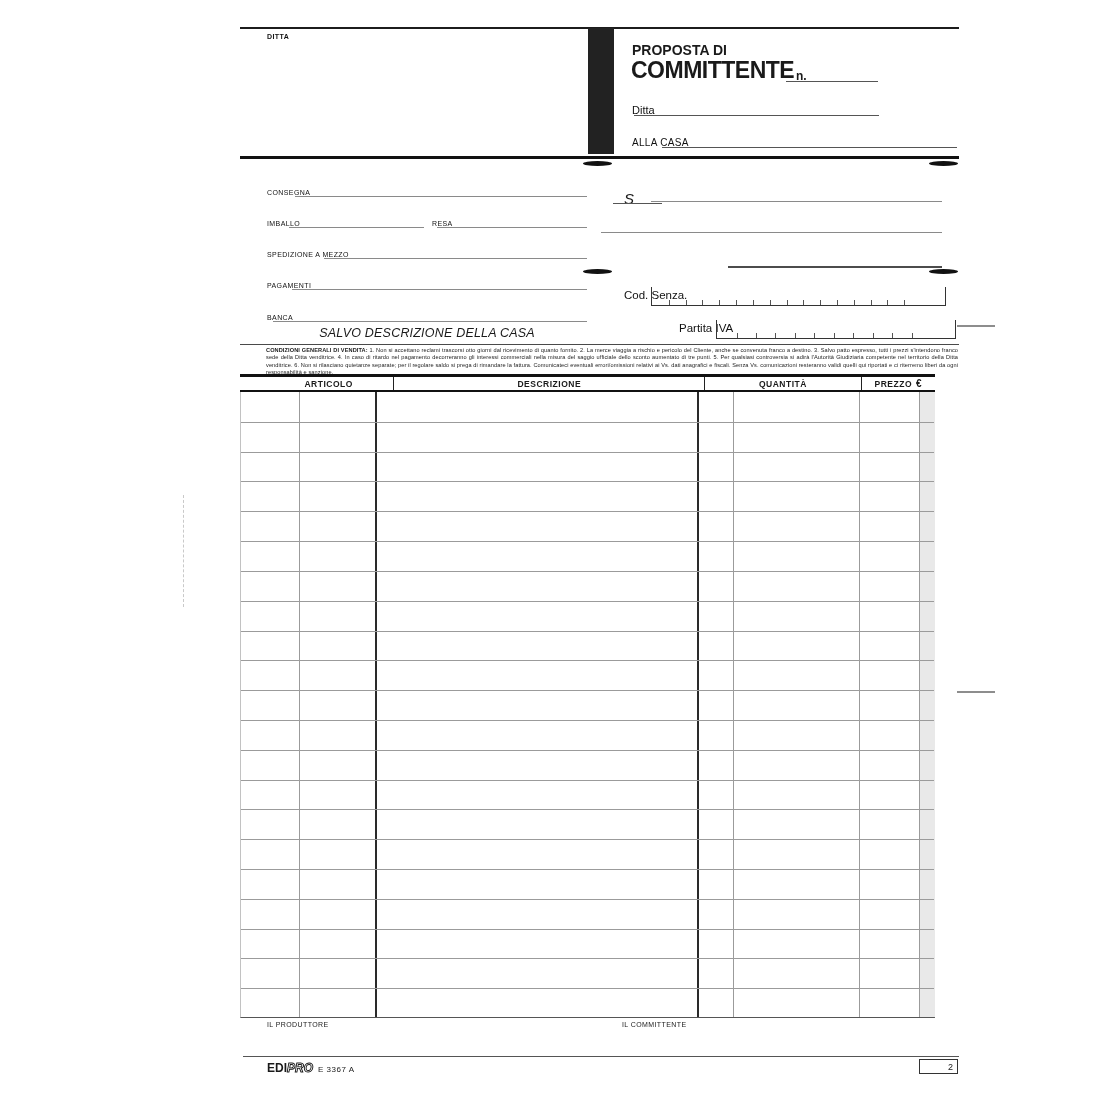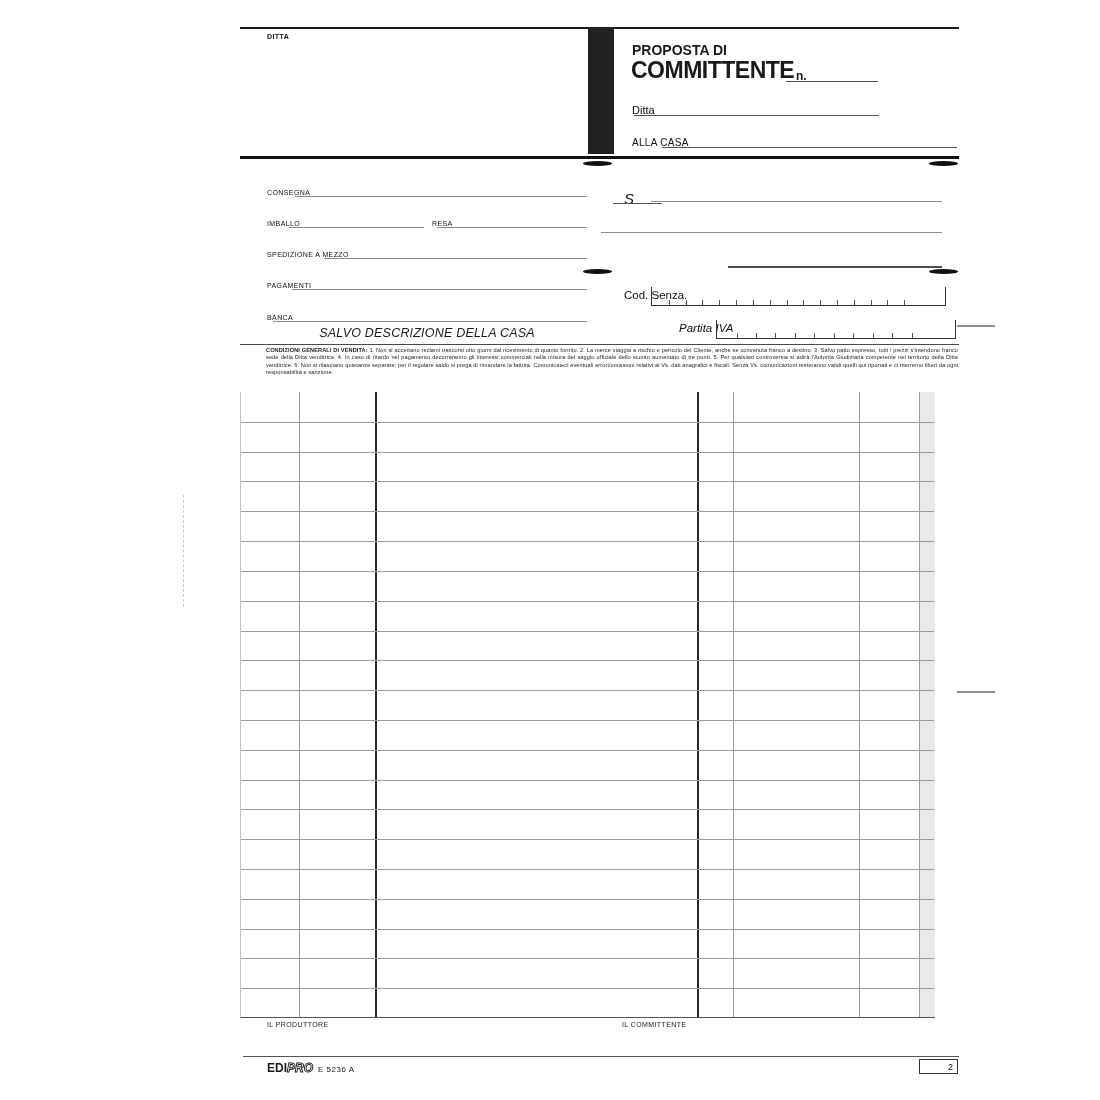--- a/index.html
+++ b/index.html
@@ -109,39 +109,48 @@
       <div class="tick" style="left: 134.5px;"></div>
       <div class="tick" style="left: 151.3px;"></div>
       <div class="tick" style="left: 168.1px;"></div>
       <div class="tick" style="left: 184.9px;"></div>
       <div class="tick" style="left: 201.8px;"></div>
       <div class="tick" style="left: 218.6px;"></div>
       <div class="tick" style="left: 235.4px;"></div>
       <div class="tick" style="left: 252.2px;"></div>
     </div>
 
-  <div class="abs midlab" style="left:655px;top:322px;font-size:11.5px;font-style:italic;">Partita IVA</div>
+  <div class="abs midlab" style="left:655px;top:322px;font-size:11.5px;">Partita IVA</div>
   <div class="abs comb" id="piva-comb" style="left:716px;top:320px;width:214px;height:18px;">
       <div class="tick" style="left: 19.5px;"></div>
       <div class="tick" style="left: 38.9px;"></div>
       <div class="tick" style="left: 58.4px;"></div>
       <div class="tick" style="left: 77.8px;"></div>
       <div class="tick" style="left: 97.3px;"></div>
       <div class="tick" style="left: 116.7px;"></div>
       <div class="tick" style="left: 136.2px;"></div>
       <div class="tick" style="left: 155.6px;"></div>
       <div class="tick" style="left: 175.1px;"></div>
       <div class="tick" style="left: 194.5px;"></div>
     </div>
 
   <div class="abs" style="left:240px;top:344px;width:695px;height:1px;background:#4a4a4a;"></div>
   <div class="abs" id="conds" style="left:242px;top:347px;width:692px;">
     <b>CONDIZIONI GENERALI DI VENDITA:</b><span> 1. Non si accettano reclami trascorsi otto giorni dal ricevimento di quanto fornito. 2. La merce viaggia a rischio e pericolo del Cliente, anche se convenuta franco a destino. 3. Salvo patto espresso, tutti i prezzi s'intendono franco sede della Ditta venditrice. 4. In caso di ritardo nel pagamento decorreranno gli interessi commerciali nella misura del saggio ufficiale dello sconto aumentato di tre punti. 5. Per qualsiasi controversia si adirà l'Autorità Giudiziaria competente nel territorio della Ditta venditrice. 6. Non si rilasciano quietanze separate; per il regolare saldo si prega di rimandare la fattura. Comunicateci eventuali errori/omissioni relativi ai Vs. dati anagrafici e fiscali. Senza Vs. comunicazioni resteranno validi quelli qui riportati e ci riterremo liberi da ogni responsabilità e sanzione.</span>
   </div>
 
+  <div class="abs" id="thead">
+    <div class="hc" style="width:134px;">ARTICOLO</div>
+    <div class="hc" style="width:322px;">DESCRIZIONE</div>
+    <div class="hc" style="width:162px;">QUANTITÀ</div>
+    <div class="hc" style="width:77px;">
+      <span>PREZZO</span>
+        <span class="eur">€</span>
+    </div>
+  </div>
 
   <div class="abs" id="tbody">
     <div id="centsband" style="left:678px;width:16px;"></div>
 
     <div class="vline" style="left:58px;"></div>
     <div class="vline dark" style="left:134px;"></div>
     <div class="vline dark" style="left:456px;"></div>
     <div class="vline" style="left:492px;"></div>
     <div class="vline" style="left:618px;"></div>
     <div class="vline" style="left:678px;"></div>
@@ -167,21 +176,21 @@
       <div class="rowline" style="top: 566.4px;"></div>
       <div class="rowline" style="top: 596.2px;"></div>
     </div>
 
   <div class="abs siglab" style="left:243px;top:1021px;">IL PRODUTTORE</div>
   <div class="abs siglab" style="left:598px;top:1021px;">IL COMMITTENTE</div>
   <div class="abs dline" style="left:243px;top:1056px;width:345px;"></div>
   <div class="abs dline" style="left:602px;top:1056px;width:333px;"></div>
 
   <div class="abs" id="brand" style="left:243px;top:1061px;">
-    <span>EDI</span><span class="outline">PRO</span><span class="code">E 5236 A</span>
+    <span>EDI</span><span class="outline">PRO</span><span class="code">E 3367 A</span>
   </div>
   <div class="abs" id="pagebox" style="left:919px;top:1059px;">
     <span>2</span>
   </div>
 
   <div class="abs" id="perf" style="left:183px;top:495px;height:112px;"></div>
   <div class="abs cutmark" style="left:957px;top:325px;width:14px;"></div>
   <div class="abs cutmark" style="left:957px;top:691px;width:14px;"></div>
 
 </div>

